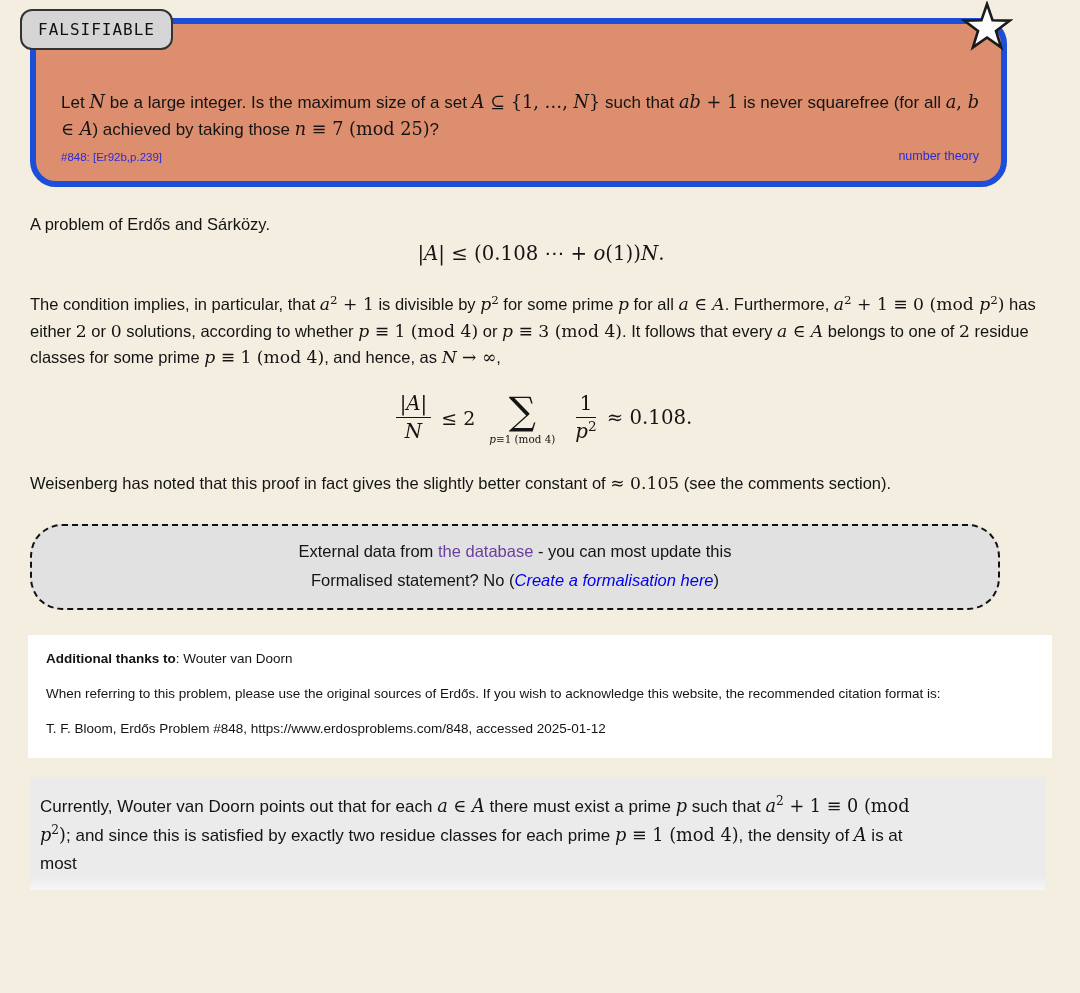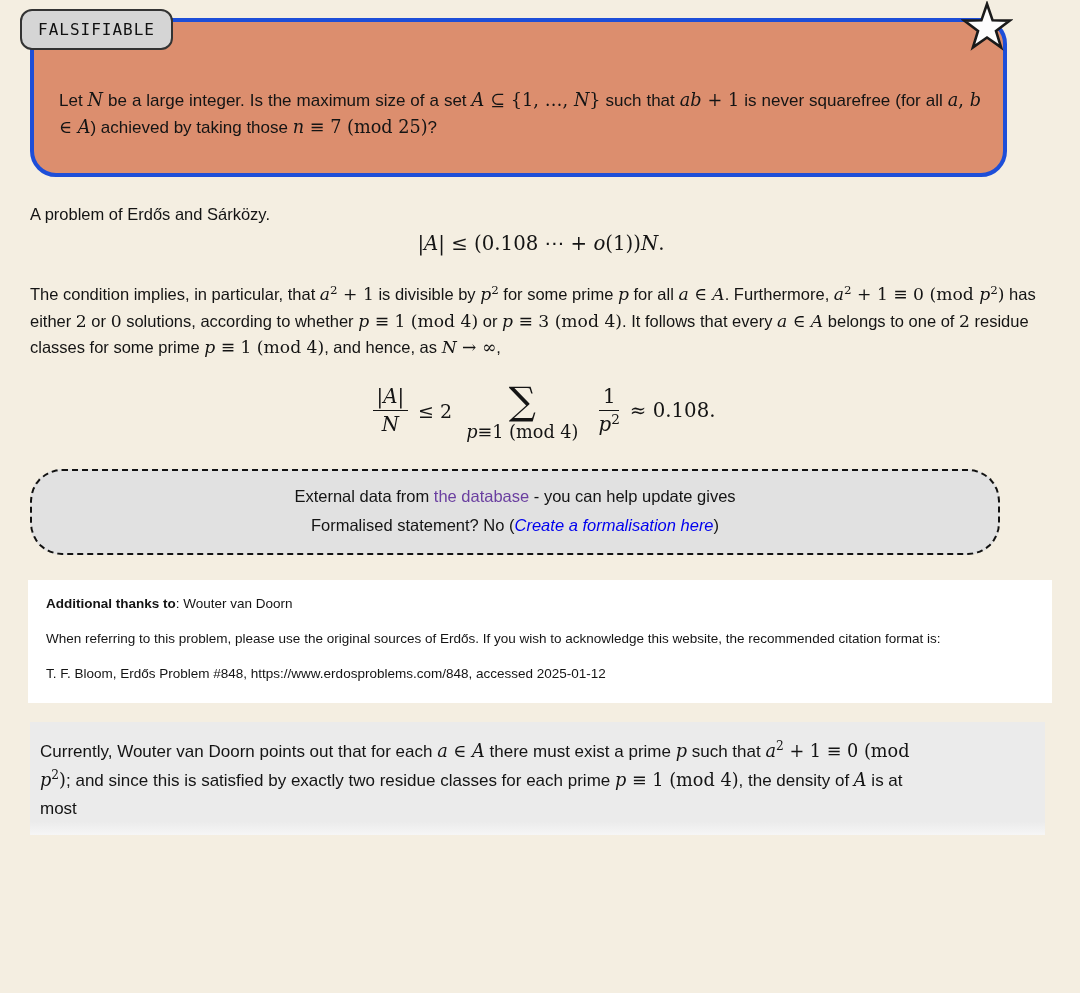--- a/index.html
+++ b/index.html
@@ -7,21 +7,21 @@
   body {
     width:1080px; height:993px; overflow:hidden;
     background:#f4eee1;
     font-family:"Liberation Sans", sans-serif;
     color:#141414;
   }
   
   .card-wrap { position:relative; margin:18px 73px 0 30px; }
   .card {
     background:#dc8e6e;
-    border:4px solid #1d4ed8;
+    border:6px solid #1d4ed8;
     border-radius:26px;
     padding:65px 22px 18px 25px;
     min-height:159px;
   }
   .badge {
     position:absolute; top:-9px; left:-10px;
     background:#d5d5d5;
     border:2px solid #333;
     border-radius:12px;
     padding:9px 16px;
@@ -58,21 +58,21 @@
     margin:20px 0 0;
     display:flex; justify-content:center; align-items:center;
     font-family:"DejaVu Serif", serif; font-size:19px;
   }
   .frac { display:inline-flex; flex-direction:column; align-items:center; margin:0 6px; }
   .frac .num { padding:0 4px 2px; border-bottom:1.5px solid #141414; }
   .frac .den { padding:2px 4px 0; }
   .rel { margin:0 4px; }
   .sumwrap { display:inline-flex; flex-direction:column; align-items:center; margin:0 10px; line-height:1; }
   .sigma { font-size:38px; line-height:40px; }
-  .sumsub { font-size:17px; margin-top:3px; white-space:nowrap; }
+  .sumsub { font-size:10px; margin-top:3px; white-space:nowrap; }
   .p4 { margin:25px 0 0; line-height:26px; max-width:965px; }
   .p5 { margin:20px 0 0; }
   
   .external-box {
     margin:28px 0 0;
     width:970px;
     background:#e1e1e1;
     border:2.5px dashed #111;
     border-radius:32px;
     padding:11px 20px 13px;
@@ -104,20 +104,27 @@
 </head>
 <body>
 
 <div class="card-wrap">
   <div class="badge">FALSIFIABLE</div>
   <svg class="star" viewBox="0 0 52 50">
     <polygon points="26,3 31.6,19.3 48.8,19.6 35,29.9 40.1,46.4 26,36.5 11.9,46.4 17,29.9 3.2,19.6 20.4,19.3" fill="#fdfdfd" stroke="#1a1a1a" stroke-width="2.6"></polygon>
   </svg>
   <div class="card">
     <div class="statement"><span>Let </span><span class="mi">N</span><span> be a large integer. Is the maximum size of a set </span><span class="mi">A</span><span class="mr"> ⊆ {1, …, </span><span class="mi">N</span><span class="mr">}</span><span> such that </span><span class="mi">ab</span><span class="mr"> + 1</span><span> is never squarefree (for all </span><span class="mi">a</span><span class="mr">, </span><span class="mi">b</span><span class="mr"> ∈ </span><span class="mi">A</span><span>) achieved by taking those </span><span class="mi">n</span><span class="mr"> ≡ 7  (mod  25)</span><span>?</span></div>
+    <div class="card-footer">
+      <span>
+        <a class="lnk-card" href="#">#848:</a>
+        <a class="lnk-card" href="#">[Er92b,p.239]</a>
+      </span>
+      <a class="lnk-card tag" href="#">number theory</a>
+    </div>
   </div>
 </div>
 
 <div class="article">
   <p class="p1">A problem of Erdős and Sárközy.</p>
   <div class="display1"><span class="mr">|</span><span class="mi">A</span><span class="mr">| ≤ (0.108 ⋯ + </span><span class="mi">o</span><span class="mr">(1))</span><span class="mi">N</span><span class="mr">.</span></div>
   <p class="p3"><span>The condition implies, in particular, that </span><span class="mi">a</span><sup class="msup">2</sup><span class="mr"> + 1</span><span> is divisible by </span><span class="mi">p</span><sup class="msup">2</sup><span> for some prime </span><span class="mi">p</span><span> for all </span><span class="mi">a</span><span class="mr"> ∈ </span><span class="mi">A</span><span>. Furthermore, </span><span class="mi">a</span><sup class="msup">2</sup><span class="mr"> + 1 ≡ 0  (mod  </span><span class="mi">p</span><sup class="msup">2</sup><span class="mr">)</span><span> has either </span><span class="mr">2</span><span> or </span><span class="mr">0</span><span> solutions, according to whether </span><span class="mi">p</span><span class="mr"> ≡ 1  (mod  4)</span><span> or </span><span class="mi">p</span><span class="mr"> ≡ 3  (mod  4)</span><span>. It follows that every </span><span class="mi">a</span><span class="mr"> ∈ </span><span class="mi">A</span><span> belongs to one of </span><span class="mr">2</span><span> residue classes for some prime </span><span class="mi">p</span><span class="mr"> ≡ 1  (mod  4)</span><span>, and hence, as </span><span class="mi">N</span><span class="mr"> → ∞</span><span>,</span></p>
 
   <div class="display2">
     <span class="frac">
@@ -129,23 +136,24 @@
       <span class="sigma">∑</span>
       <span class="sumsub"><span class="mi">p</span><span class="mr">≡1  (mod  4)</span></span>
     </span>
     <span class="frac">
       <span class="num"><span class="mr">1</span></span>
       <span class="den"><span class="mi">p</span><sup class="msup">2</sup></span>
     </span>
     <span><span class="mr"> ≈ 0.108.</span></span>
   </div>
 
+  <p class="p4"><span>Weisenberg has noted that this proof in fact gives the slightly better constant of </span><span class="mr">≈ 0.105</span><span> (see the comments section).</span></p>
 
   <div class="external-box">
-    <div><span>External data from </span><a href="#" class="lnk-purple">the database</a><span> - you can help update gives</span></div>
+    <div><span>External data from </span><a href="#" class="lnk-purple">the database</a><span> - you can most update this</span></div>
     <div><span>Formalised statement? No (</span><a href="#" class="lnk-blue">Create a formalisation here</a><span>)</span></div>
   </div>
 
   <div class="thanks-box">
     <div>
       <span class="bold">Additional thanks to</span><span>: Wouter van Doorn</span>
     </div>
     <div class="row2">When referring to this problem, please use the original sources of Erdős. If you wish to acknowledge this website, the recommended citation format is:</div>
     <div class="row3">T. F. Bloom, Erdős Problem #848, https://www.erdosproblems.com/848, accessed 2025-01-12</div>
   </div>

